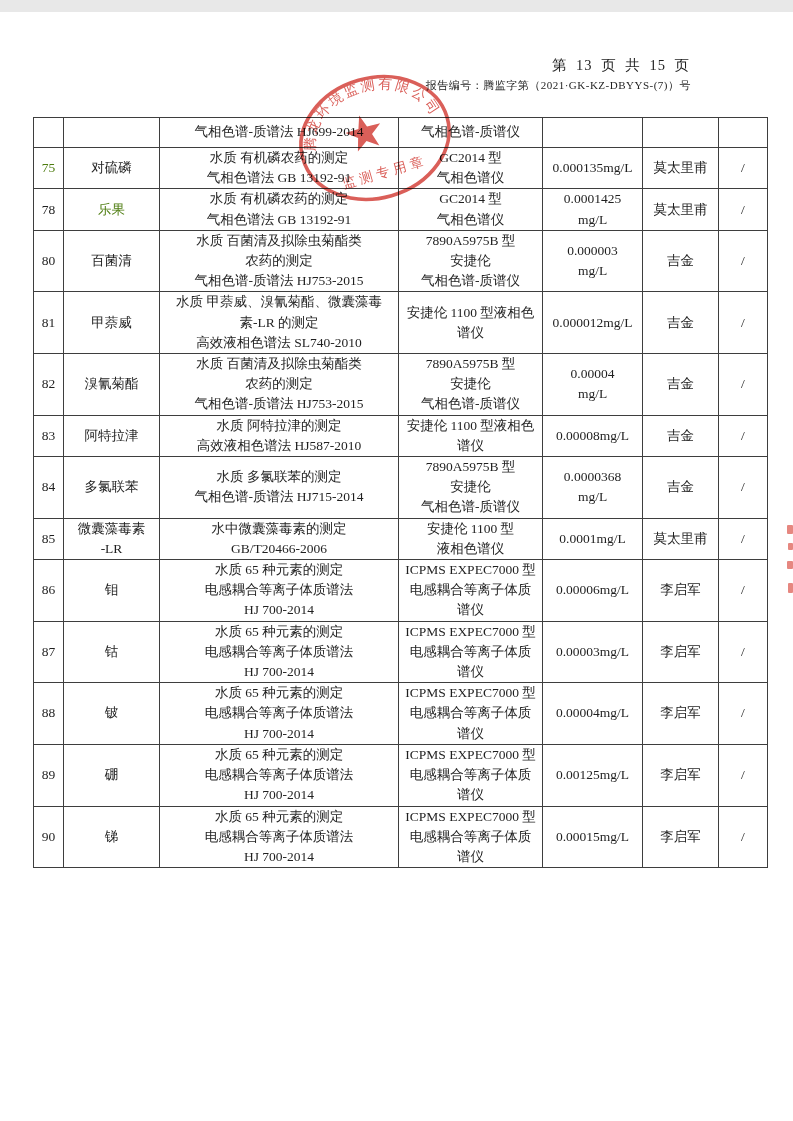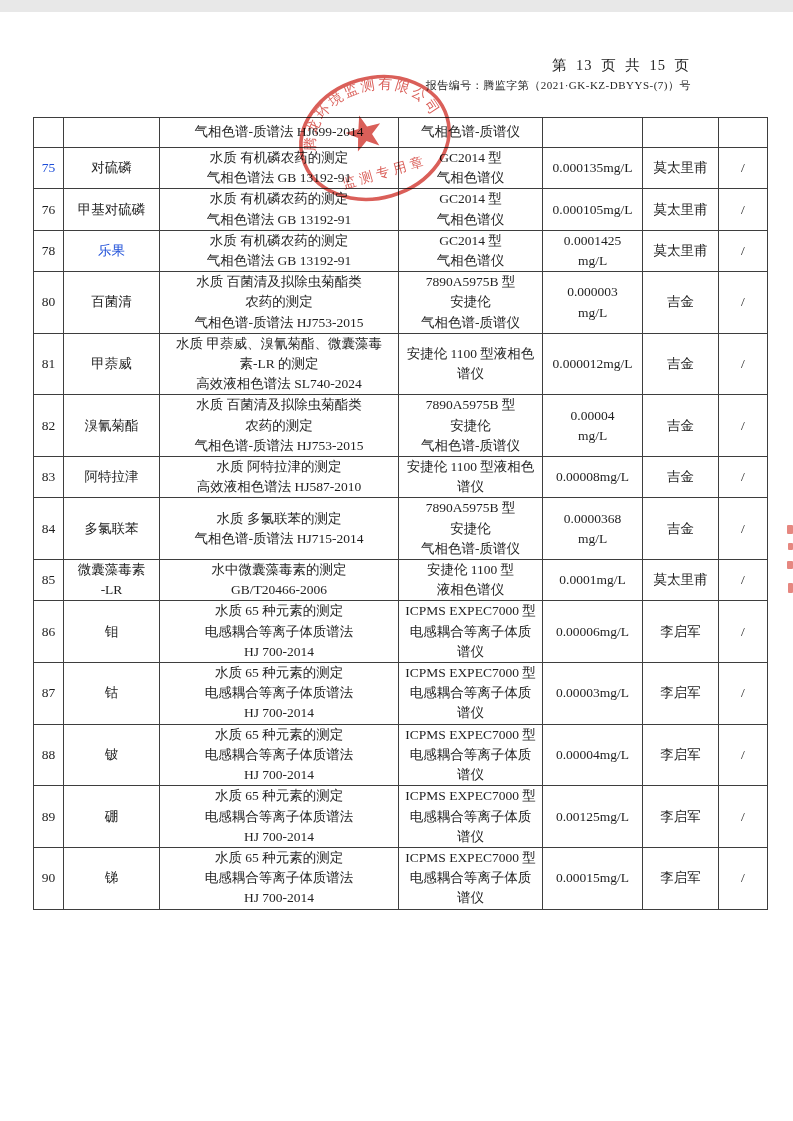--- a/index.html
+++ b/index.html
@@ -19,21 +19,21 @@
   table.results {
     position:absolute; top:105px; left:33px; width:734px;
     border-collapse:collapse; table-layout:fixed;
   }
   table.results td {
     border:1px solid #3e3e3e; text-align:center; vertical-align:middle;
     font-size:13.5px; line-height:20.2px; padding:0 2px;
     white-space:pre-line; overflow:hidden;
   }
   tr.cont-row td { height:29px; }
-  td.muted { color:#1d4ed8; }
+  td.muted { color:#4d7c0f; }
   .stamp {
     position:absolute; left:288px; top:53px;
     mix-blend-mode:multiply; opacity:0.82; pointer-events:none;
   }
   .edge-mark {
     position:absolute; right:0px; background:#dd5f55; opacity:0.75;
     width:6px; border-radius:1px;
   }
   .em1 { top:513px; height:9px; }
   .em2 { top:531px; height:7px; width:5px; }
@@ -77,31 +77,20 @@
       <td>对硫磷</td>
       <td>水质  有机磷农药的测定
 气相色谱法 GB 13192-91</td>
       <td>GC2014 型
 气相色谱仪</td>
       <td>0.000135mg/L</td>
       <td>莫太里甫</td>
       <td>/</td>
     </tr>
         <tr>
-      <td>76</td>
-      <td>甲基对硫磷</td>
-      <td>水质  有机磷农药的测定
-气相色谱法 GB 13192-91</td>
-      <td>GC2014 型
-气相色谱仪</td>
-      <td>0.000105mg/L</td>
-      <td>莫太里甫</td>
-      <td>/</td>
-    </tr>
-        <tr>
       <td>78</td>
       <td class="muted">乐果</td>
       <td>水质  有机磷农药的测定
 气相色谱法 GB 13192-91</td>
       <td>GC2014 型
 气相色谱仪</td>
       <td>0.0001425
 mg/L</td>
       <td>莫太里甫</td>
       <td>/</td>
@@ -118,21 +107,21 @@
       <td>0.000003
 mg/L</td>
       <td>吉金</td>
       <td>/</td>
     </tr>
         <tr>
       <td>81</td>
       <td>甲萘威</td>
       <td>水质  甲萘威、溴氰菊酯、微囊藻毒
 素-LR 的测定
-高效液相色谱法 SL740-2024</td>
+高效液相色谱法 SL740-2010</td>
       <td>安捷伦 1100 型液相色
 谱仪</td>
       <td>0.000012mg/L</td>
       <td>吉金</td>
       <td>/</td>
     </tr>
         <tr>
       <td>82</td>
       <td>溴氰菊酯</td>
       <td>水质  百菌清及拟除虫菊酯类

